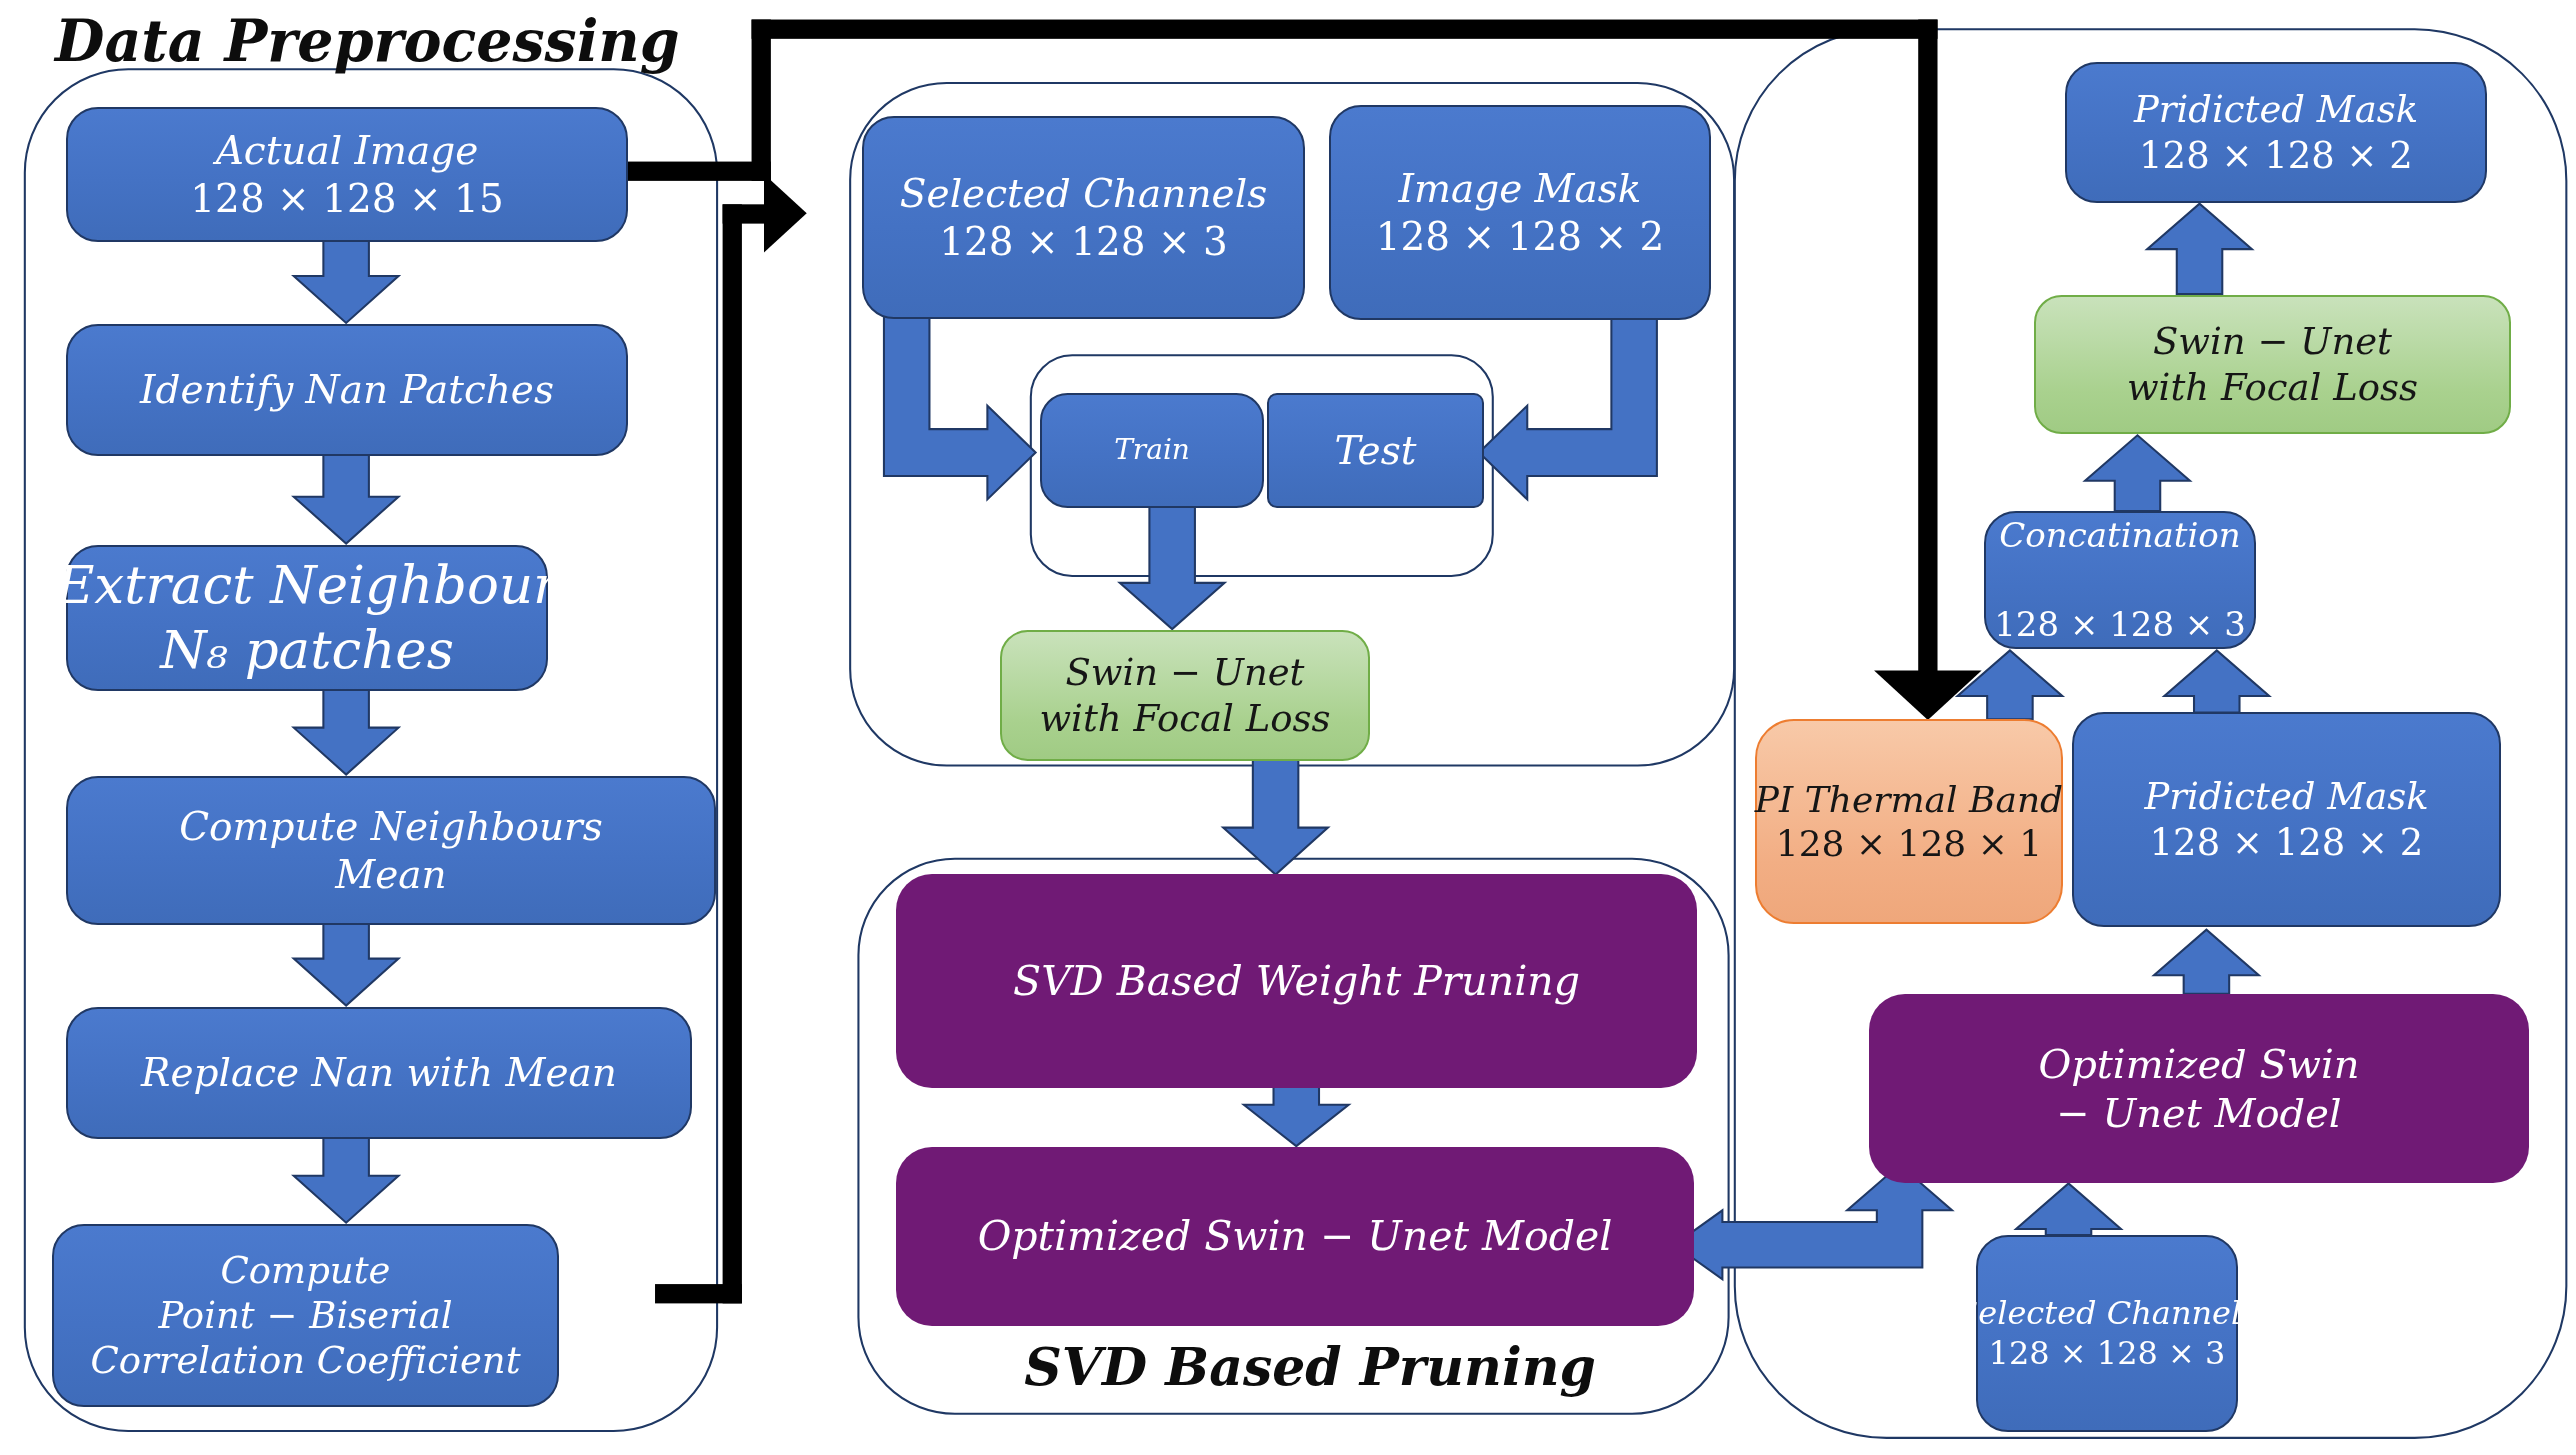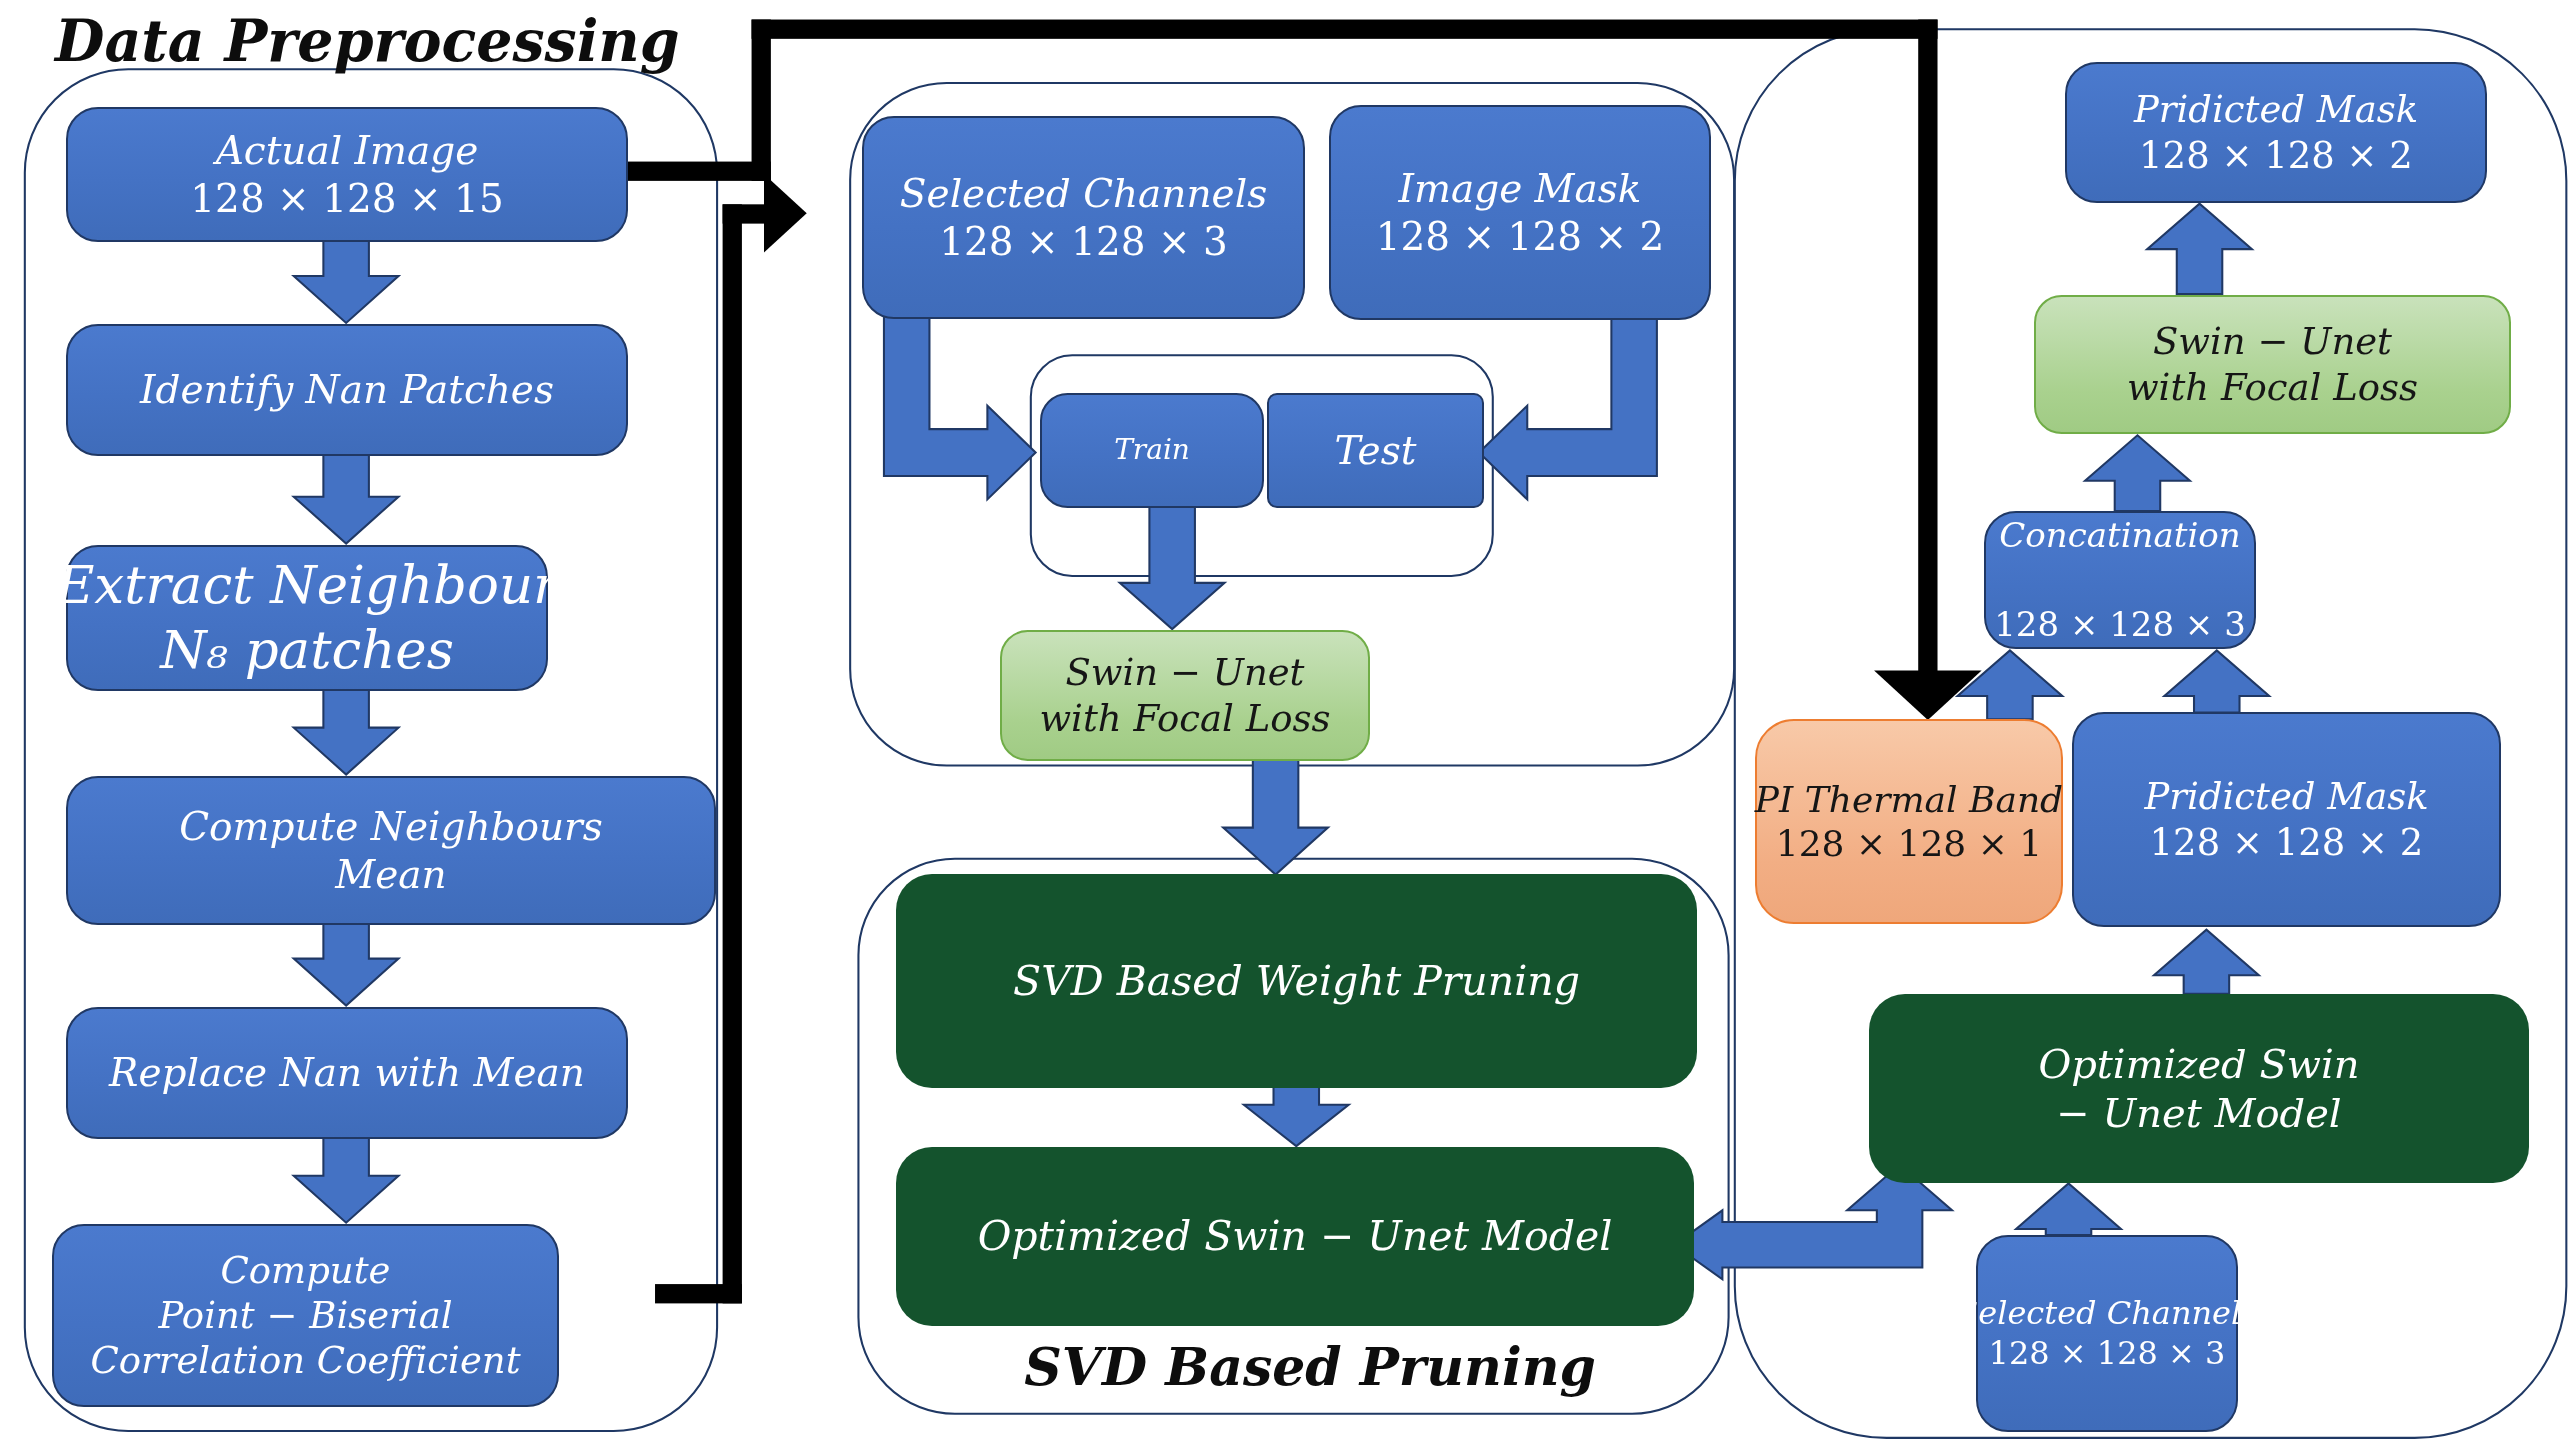--- a/index.html
+++ b/index.html
@@ -29,21 +29,21 @@
     color:#ffffff;
     border-radius:32px;
   }
   .lightgreen{
     background:linear-gradient(180deg,#c9e2bb 0%,#a9d18e 70%,#a0cb84 100%);
     border:2.8px solid #70ad47;
     color:#161616;
     border-radius:27.6px;
   }
   .darkgreen{
-    background:#14532d;
+    background:#701a75;
     border:none;
     color:#ffffff;
     border-radius:36px;
   }
   .orange{
     background:linear-gradient(180deg,#f8c9a8 0%,#f2ae84 70%,#efa77b 100%);
     border:2.8px solid #ed7d31;
     color:#161616;
     border-radius:39px;
   }
@@ -123,21 +123,21 @@
     <span>Identify Nan Patches</span>
   </div>
   <div class="node blue" style="left:66px;top:545px;width:482px;height:146px;font-size:53px;">
     <span>Extract Neighbour</span>
     <span>N₈ patches</span>
   </div>
   <div class="node blue" style="left:66px;top:776px;width:650px;height:149px;font-size:39px;">
     <span>Compute Neighbours</span>
     <span>Mean</span>
   </div>
-  <div class="node blue" style="left:66px;top:1007px;width:562px;height:132px;font-size:39px;">
+  <div class="node blue" style="left:66px;top:1007px;width:626px;height:132px;font-size:39px;">
     <span>Replace Nan with Mean</span>
   </div>
   <div class="node blue" style="left:52px;top:1224px;width:507px;height:183px;font-size:37px;">
     <span>Compute</span>
     <span>Point − Biserial</span>
     <span>Correlation Coefficient</span>
   </div>
 
   <div class="node blue" style="left:862px;top:116px;width:443px;height:203px;font-size:39px;">
     <span>Selected Channels</span>

